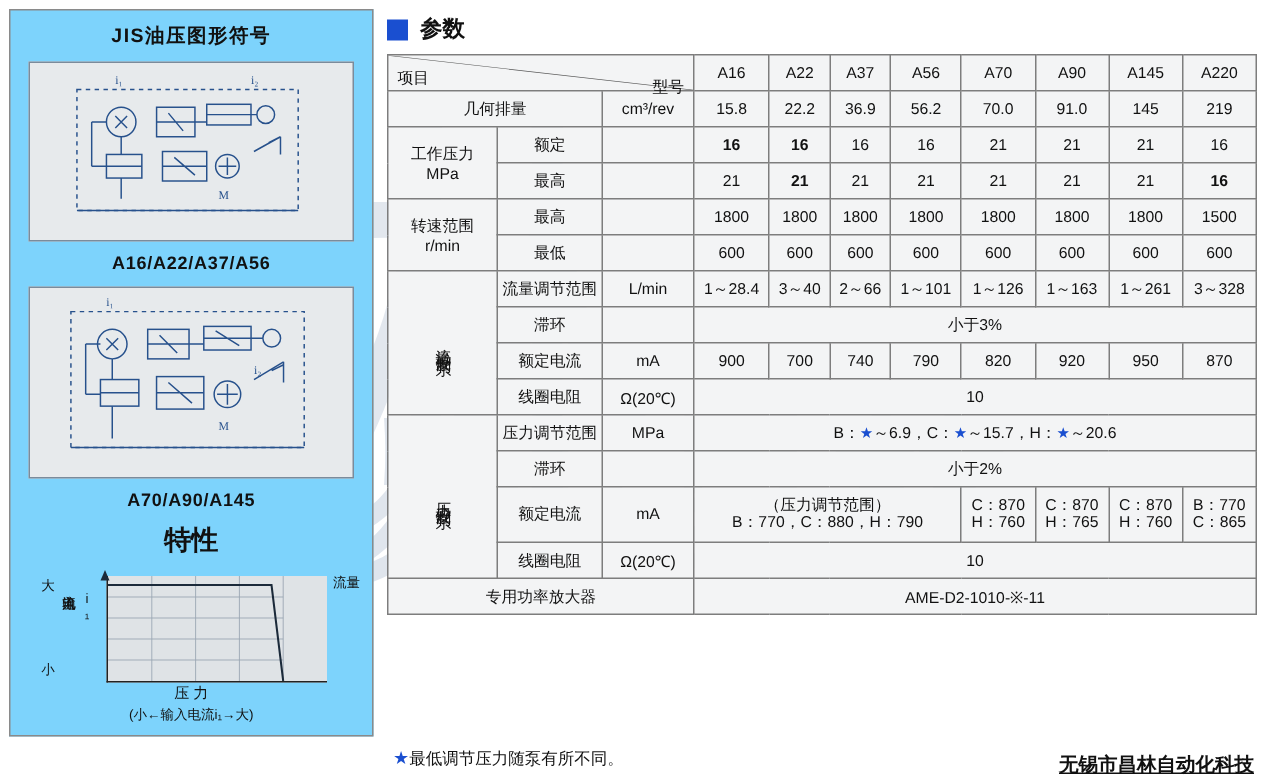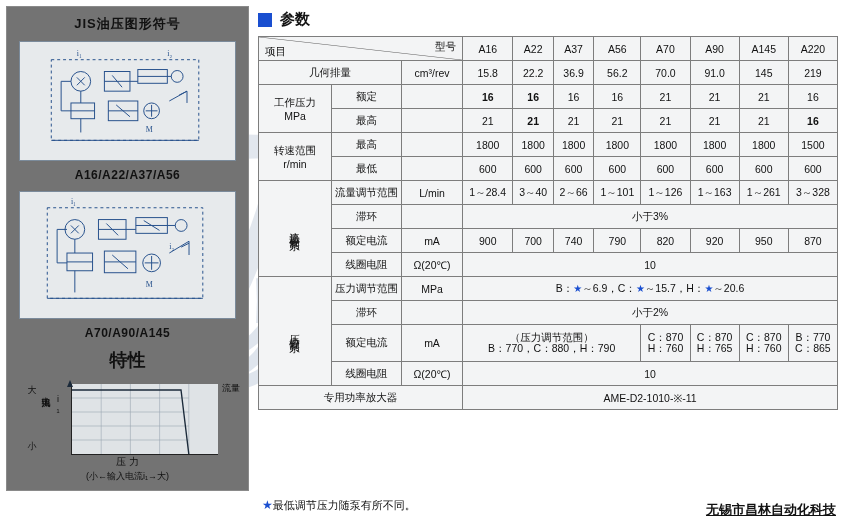--- a/index.html
+++ b/index.html
@@ -34,21 +34,21 @@
     font-weight:bold;
     color:rgba(150,170,195,0.30);
     font-family:"Liberation Serif", serif;
     white-space:nowrap;
     pointer-events:none;
     z-index:0;
   }
   
   .left-panel{
     position:absolute;left:6px;top:6px;width:243px;height:485px;
-    background:#737373;
+    background:#7dd3fc;
     border:1px solid #8a8a8a;
     z-index:1;
     box-sizing:border-box;
   }
   .lp-title{
     text-align:center;
     font-size:13px;
     font-weight:bold;
     padding:8px 0 4px 0;
     letter-spacing:1px;
@@ -140,21 +140,21 @@
   .unit{text-align:right;padding-right:4px;}
   .corner{
     position:relative;
     height:52px;
     background:#d9dcdf;
     padding:0;
   }
   .corner .diag{
     position:absolute;left:0;top:0;width:100%;height:100%;
   }
-  .corner .m{position:absolute;right:6px;top:3px;font-size:10.5px;}
+  .corner .m{position:absolute;right:6px;top:14px;font-size:10.5px;}
   .corner .i{position:absolute;left:6px;bottom:1px;font-size:10.5px;}
   .star{color:#1a4fd0;font-size:10px;}
   .note{
     position:absolute;left:262px;top:498px;font-size:11px;z-index:2;
   }
   .note .star{font-size:12px;}
   .company{
     position:absolute;right:8px;top:501px;font-size:13px;font-weight:bold;z-index:2;text-decoration:underline;
   }
   .small{font-size:9.5px;margin-top:39px;}

